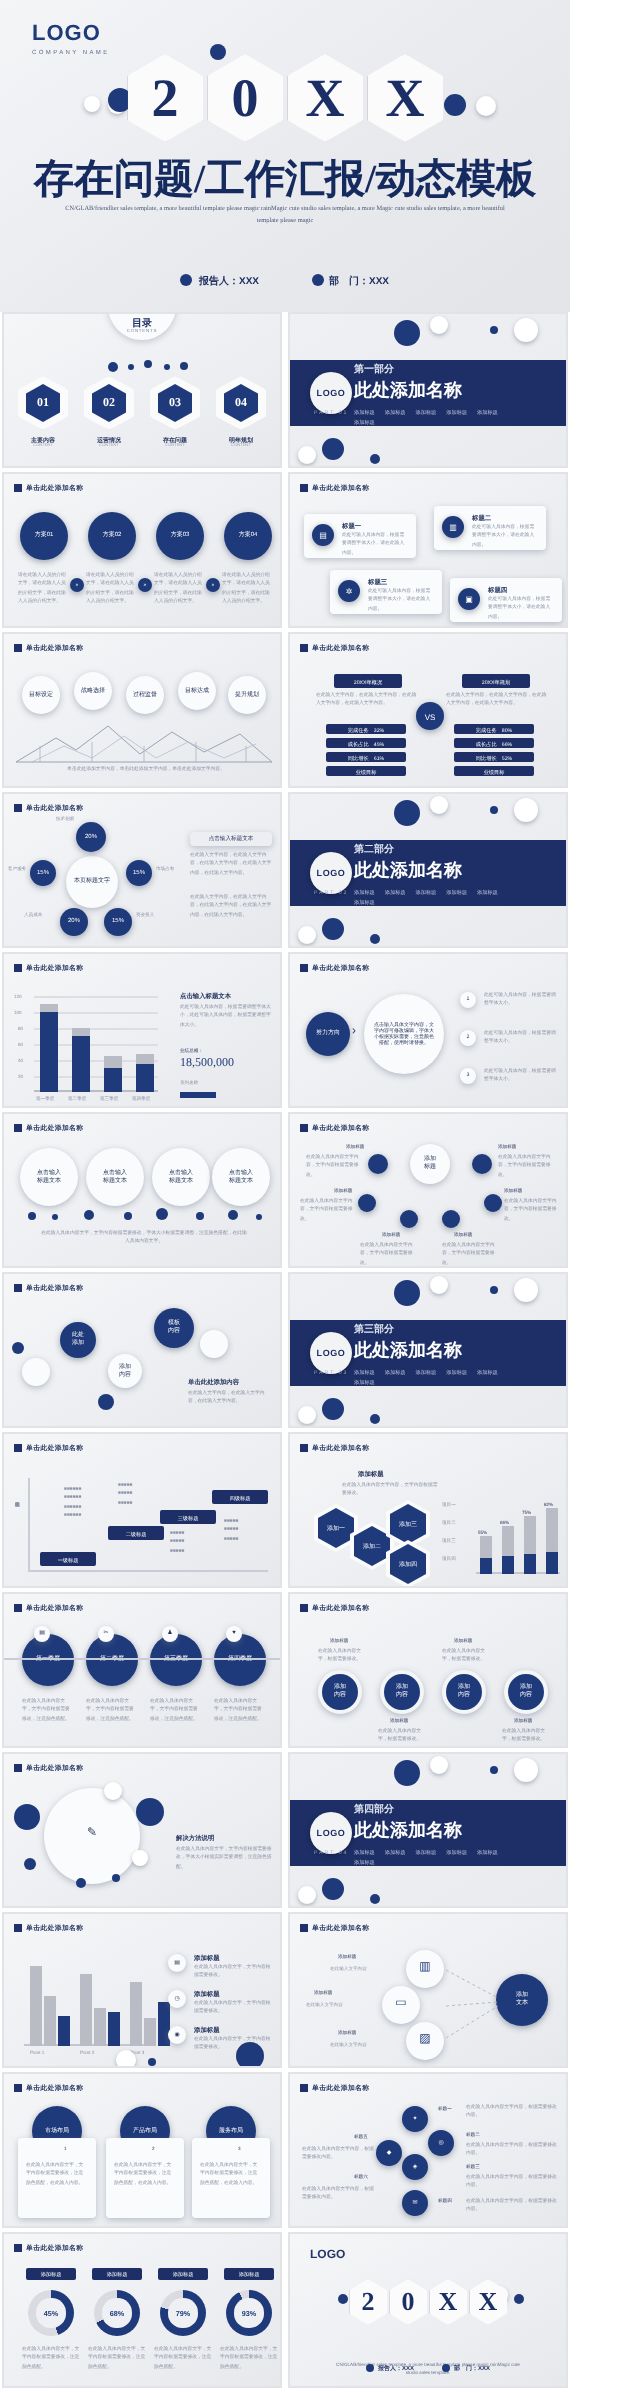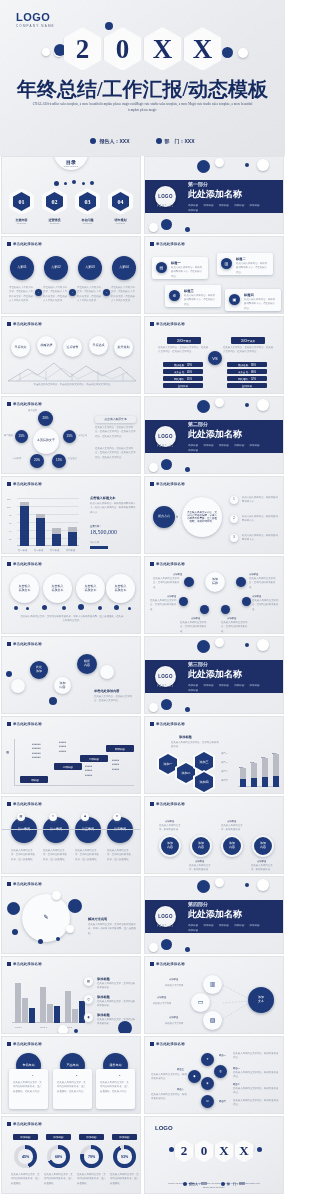--- a/index.html
+++ b/index.html
@@ -98,21 +98,21 @@
     color:#fff; font-size:6px; font-family:"Liberation Serif",serif; font-weight:bold;
   }
   .toc-item b { display:block; font-size:3px; color:#27365e; margin-top:3px; }
   .toc-item small { display:block; font-size:2px; color:#99a2b4; }
 
   
   .divider { background:linear-gradient(150deg,#eef0f3 0%,#e9ebee 100%); }
   .divider .band {
     position:absolute; left:0; right:0; top:23px; height:33px;
     background:#1d2f66;
-    display:flex; align-items:center; padding-left:10px; gap:12px;
+    display:flex; align-items:center; padding-left:10px; gap:1px;
   }
   .divider .band .circ {
     width:21px; height:21px; border-radius:50%; background:#f2f3f5;
     display:flex; flex-direction:column; align-items:center; justify-content:center;
     box-shadow:0 1px 3px rgba(0,0,0,.3); flex:none;
   }
   .divider .band .circ b { font-size:4.5px; color:#1d2f66; letter-spacing:.3px; }
   .dpart { position:absolute; left:12px; top:48px; font-size:2.6px; color:#93a2c6; letter-spacing:1px; }
   .divider .txt b.l1 { display:block; font-size:5px; color:#dfe4f0; font-family:"Liberation Serif",serif; }
   .divider .txt b.l2 { display:block; font-size:9px; color:#ffffff; font-family:"Liberation Serif",serif; margin-top:1px; }
@@ -181,21 +181,21 @@
       <small>COMPANY NAME</small>
     </div>
 
     <div class="yearwrap">
       <div class="hexbox">2</div>
       <div class="hexbox">0</div>
       <div class="hexbox">X</div>
       <div class="hexbox">X</div>
     </div>
 
-    <div class="title">年终总结/工作汇报/动态模板</div>
+    <div class="title">存在问题/工作汇报/动态模板</div>
     <div class="sub">CN/GLAB/friendlier sales template, a more beautiful template please magic rainMagic cute studio sales template, a more Magic cute studio sales template, a more beautiful template please magic</div>
 
     <div class="meta">
       <div><span class="ic"></span><b>报告人：XXX</b></div>
       <div><span class="ic"></span><b>部　门：XXX</b></div>
     </div>
   </div>
 
   <div class="grid">
 

